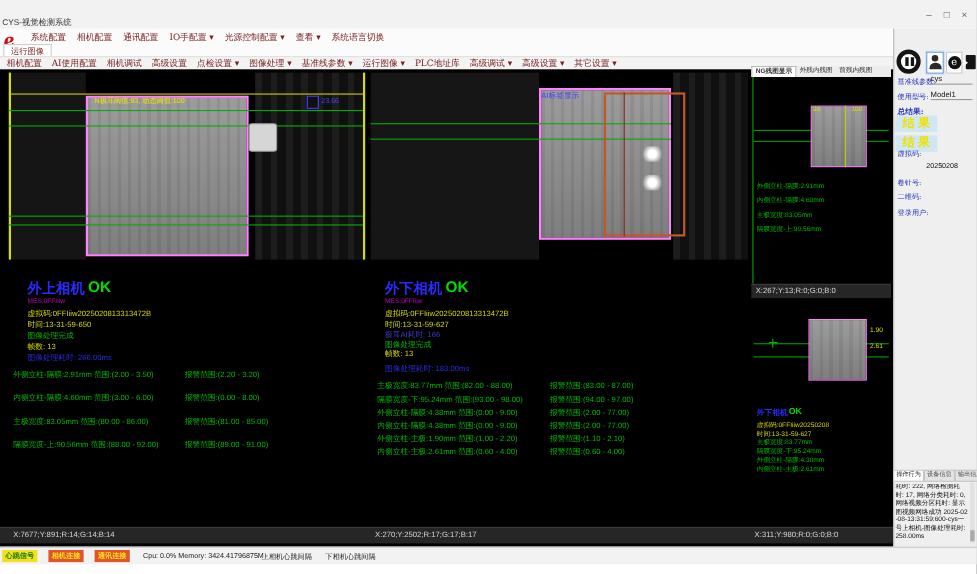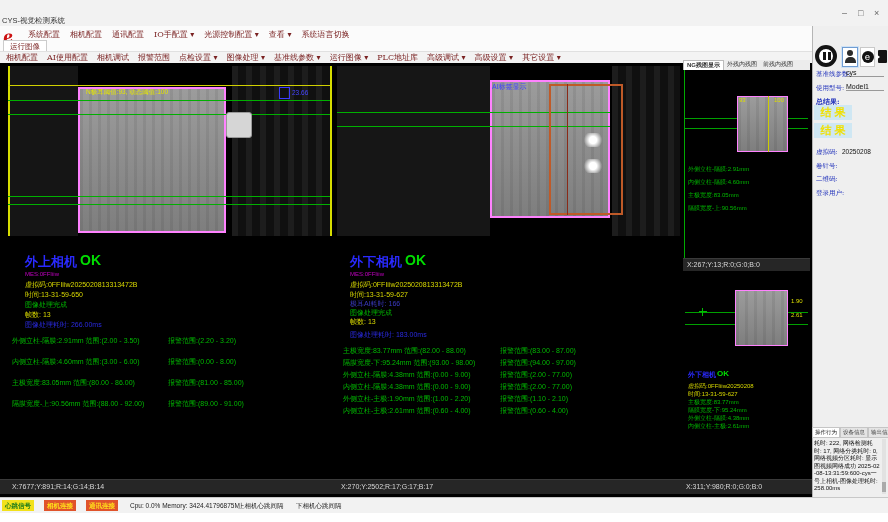--- a/index.html
+++ b/index.html
@@ -8,21 +8,21 @@
   .abs{position:absolute;box-sizing:border-box}
   .nw{white-space:nowrap}
   
   .titlebar{left:0;top:0;width:888px;height:26px;background:#f2f2f2}
   .menuband{left:0;top:26px;width:812px;height:37px;background:#fbfbfb;border-bottom:1px solid #d8d8d8}
   .toolband{left:0;top:51px;width:812px;height:12px;background:#f3f3f3;border-top:1px solid #e0e0e0}
   .stage{left:0;top:63px;width:812px;height:434px;background:#000}
   .panel{left:812px;top:26px;width:76px;height:471px;background:#efefef;border-left:1px solid #b5b5b5}
   .statusbar{left:0;top:497px;width:888px;height:16px;background:#f2f2f2;border-top:1px solid #c8c8c8}
   .mentext{font-family:"DejaVu Serif","Liberation Serif",serif;color:#7a2222;font-size:8px}
-  .menurow{display:flex;gap:10px;align-items:center}
+  .menurow{display:flex;gap:10px;}
   .tab{background:#fff;border:1px solid #ccc;border-bottom:none;padding:1px 6px;font-size:7.5px}
   
   .yel{color:#d8d800}.grn{color:#00b800}.blu{color:#2a2ae0}.dkb{color:#3a3ac0}
   .mag{color:#c000c0}.ttl{color:#2a2aff}.ok{color:#00dd00}.coord{color:#d8d8d8}
   .m7{font-size:7px}.m6{font-size:6px}
   .vline{width:2px}.hline{height:1px}
   .grect{background:repeating-linear-gradient(90deg,rgba(0,0,0,.07) 0 3px,transparent 3px 9px),linear-gradient(180deg,#9c9c9c,#7e7e7e);border:2px solid #ff82ff}
   .bars{background:repeating-linear-gradient(90deg,#1d1d1d 0 6px,#101010 6px 14px)}
   .strip{background:#262626;border-top:1px solid #3a3a3a}
   .glow{background:radial-gradient(circle,#ffffff 0 30%,rgba(255,255,255,.35) 60%,transparent 75%)}
@@ -65,21 +65,21 @@
   <span class="mentext nw">光源控制配置 ▾</span>
   <span class="mentext nw">查看 ▾</span>
   <span class="mentext nw">系统语言切换</span>
 </div>
 <div class="abs tab mentext nw" style="left:3px;top:40px">运行图像</div>
 <div class="abs toolband"></div>
 <div class="abs menurow" style="left:6px;top:52px;height:11px;gap:9px">
   <span class="mentext nw">相机配置</span>
   <span class="mentext nw">AI使用配置</span>
   <span class="mentext nw">相机调试</span>
-  <span class="mentext nw">报警范围</span>
+  <span class="mentext nw">高级设置</span>
   <span class="mentext nw">点检设置 ▾</span>
   <span class="mentext nw">图像处理 ▾</span>
   <span class="mentext nw">基准线参数 ▾</span>
   <span class="mentext nw">运行图像 ▾</span>
   <span class="mentext nw">PLC地址库</span>
   <span class="mentext nw">高级调试 ▾</span>
   <span class="mentext nw">高级设置 ▾</span>
   <span class="mentext nw">其它设置 ▾</span>
 </div>
 
@@ -208,21 +208,21 @@
   <div class="door"></div>
 </div>
 
 <span class="abs nw plabel" style="left:816px;top:70px">基准线参数:</span>
 <span class="abs nw pval" style="left:846px;top:69px;border-bottom:1px solid #999;min-width:38px">cys</span>
 <span class="abs nw plabel" style="left:816px;top:84px">使用型号:</span>
 <span class="abs nw pval" style="left:846px;top:83px;border-bottom:1px solid #999;min-width:38px">Model1</span>
 <span class="abs nw plabel" style="left:816px;top:97px;font-size:7px;font-weight:bold">总结果:</span>
 <div class="abs resbox" style="left:814px;top:105px;width:38px;height:15px">结 果</div>
 <div class="abs resbox" style="left:814px;top:123px;width:38px;height:15px">结 果</div>
-<span class="abs nw plabel" style="left:816px;top:148px">虚拟码:</span>
+<span class="abs nw plabel" style="left:816px;top:136px">虚拟码:</span>
 <span class="abs nw pval" style="left:842px;top:148px;font-size:6.5px">20250208</span>
 <span class="abs nw plabel" style="left:816px;top:162px">卷针号:</span>
 <span class="abs nw plabel" style="left:816px;top:175px">二维码:</span>
 <span class="abs nw plabel" style="left:816px;top:189px">登录用户:</span>
 
 <div class="abs" style="left:812px;top:427px;width:76px;display:flex">
   <span class="mtab act nw">操作行为</span>
   <span class="mtab nw">设备信息</span>
   <span class="mtab nw">输出信息</span>
 </div>

